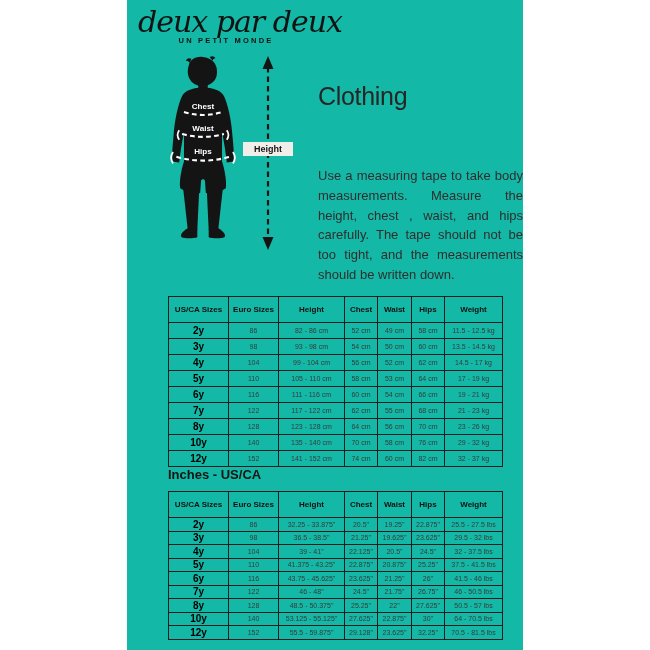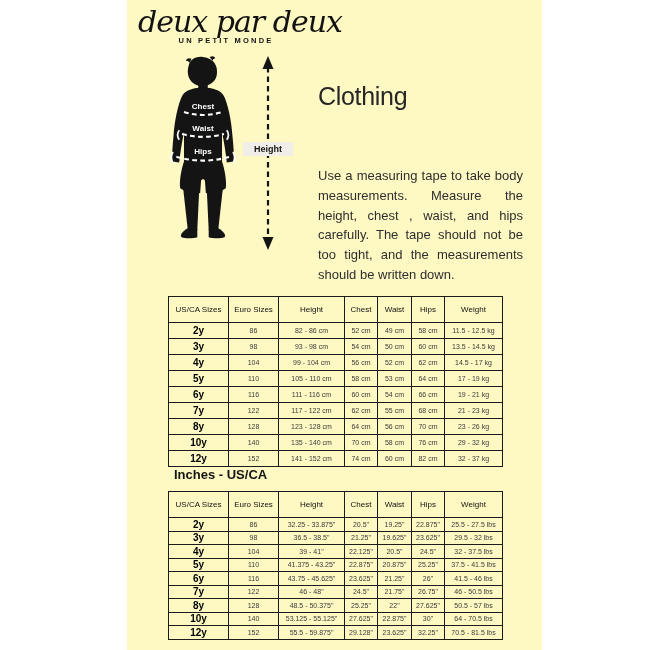--- a/index.html
+++ b/index.html
@@ -4,22 +4,21 @@
 <style>
   html,body { margin:0; padding:0; }
   body {
     width:650px; height:650px; position:relative;
     background:#ffffff;
     font-family:"Liberation Sans", sans-serif;
     color:#1b1b1b;
   }
   .sheet {
     position:absolute; left:127px; top:0; width:396px; height:650px;
-    background:#fef9c3;
-    padding-left:19px;
+    background:#14b8a6;
   }
   .abs { position:absolute; }
 
   
   .logo {
     left:4px; top:4px; width:218px; text-align:center;
     font-family:"DejaVu Serif", serif; font-style:italic;
     font-size:30px; letter-spacing:-1px; color:#121212; white-space:nowrap;
   }
   .tagline {
@@ -43,33 +42,33 @@
     letter-spacing:-0.3px; color:#262626;
   }
   .desc {
     left:191px; top:166px; width:205px;
     font-size:13px; line-height:1.52; text-align:justify; color:#2e2e2e;
   }
 
   
   .section-title { left:41px; font-size:13px; font-weight:bold; color:#141414; }
   .st1 { top:272px; }
-  .st2 { top:467px;margin-left:6px; }
+  .st2 { top:467px; }
 
   table {
     border-collapse:collapse; table-layout:fixed; width:334px;
     background:transparent;
   }
   .tbl1 { left:41px; top:296px; }
   .tbl2 { left:41px; top:491px; }
   th, td {
     border:1.5px solid #1c1c1c; text-align:center; vertical-align:middle;
     padding:0; overflow:hidden; white-space:nowrap;
   }
-  th { font-size:8px; font-weight:normal; color:#101010; height:25px; }
+  th { font-size:8px; font-weight:bold; color:#101010; height:25px; }
   td { font-size:7px; color:#3a3a3a; font-weight:normal; }
   td:first-child { font-weight:bold; font-size:10px; color:#000; }
   .tbl1 tbody tr { height:16px; }
   .tbl2 tbody tr { height:13.5px; }
 </style>
 </head>
 <body>
 
 <div class="sheet">
 

